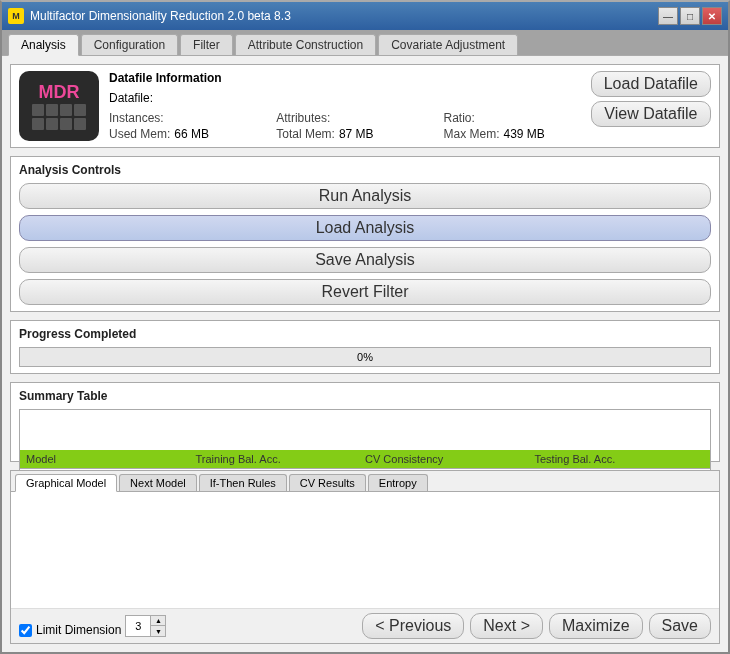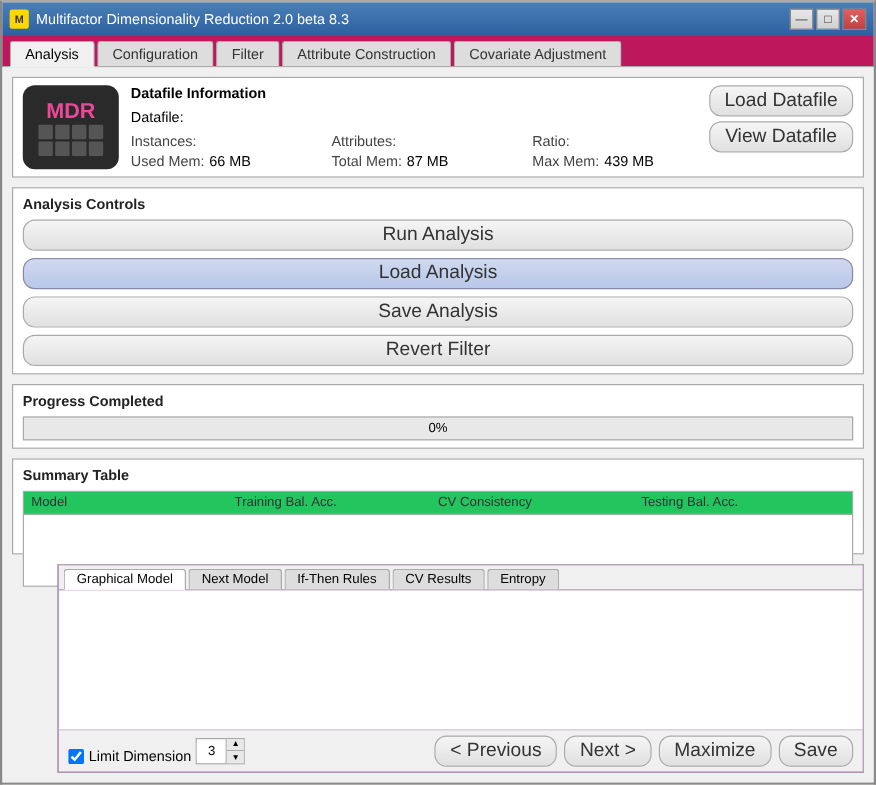--- a/index.html
+++ b/index.html
@@ -66,21 +66,21 @@
       justify-content: center;
       font-size: 10px;
       color: #333;
     }
     .titlebar-btn.close {
       background: linear-gradient(to bottom, #e06060, #c04040);
       color: white;
       font-weight: bold;
     }
     .tab-bar {
-      background: #be185d;
+      background: #a3a3a3;
       border-bottom: 1px solid #aaa;
       display: flex;
       padding: 4px 6px 0;
       flex-shrink: 0;
     }
     .tab {
       padding: 3px 12px;
       border: 1px solid #aaa;
       border-bottom: none;
       background: #ddd;
@@ -202,33 +202,33 @@
     }
     .summary-table {
       border: 1px solid #aaa;
       background: white;
       min-height: 80px;
       overflow-y: auto;
     }
     .table-header {
       display: grid;
       grid-template-columns: 1fr 1fr 1fr 1fr;
-      background: #22c55e;
+      background: #84cc16;
       border-bottom: 1px solid #aaa;
       padding: 3px 6px;
       font-size: 11px;
+      margin-top: 40px;
     }
     .table-col { font-weight: normal; color: #333; }
     .bottom-panel {
       border: 1px solid #aaa;
-      background: #a21caf;
+      background: #84cc16;
       display: flex;
       flex-direction: column;
       height: 200px;
-      margin-left: 38px;
     }
     .bottom-tabs {
       display: flex;
       background: #f0f0f0;
       border-bottom: 1px solid #aaa;
       padding: 3px 4px 0;
     }
     .bottom-tab {
       padding: 2px 10px;
       border: 1px solid #aaa;

